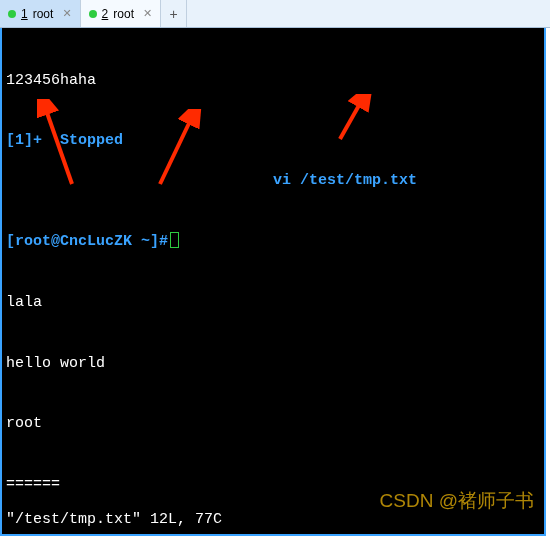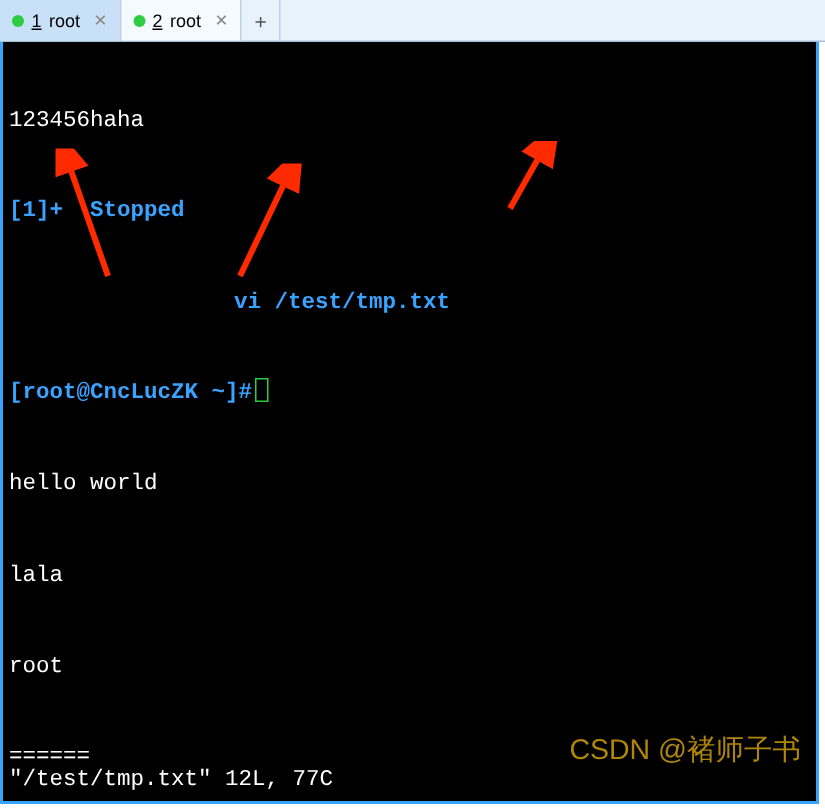--- a/index.html
+++ b/index.html
@@ -66,21 +66,21 @@
       line-height: 1.35;
       white-space: pre;
       position: relative;
       border: 2px solid #3aa3ff;
       border-top: none;
       overflow: hidden;
     }
     .line { display: block; }
     .cyan { color: #3aa3ff; font-weight: bold; }
     .cyan2 { color: #3aa3ff; font-weight: bold; }
-    .row2 { display: flex; flex-direction: column; }
+    .row2 { display: flex; }
     .cursor {
       display: inline-block;
       width: 9px;
       height: 16px;
       border: 1px solid #2ecc40;
       margin-left: 2px;
       vertical-align: middle;
     }
     .prompt-row { display: flex; align-items: flex-start; }
     .stopped-cmd { margin-left: 150px; margin-top: 40px; }
@@ -126,22 +126,22 @@
 <div class="terminal">
   <span class="line">123456haha</span>
   <div class="row2">
     <span class="cyan">[1]+  Stopped</span>
     <span class="cyan stopped-cmd">vi /test/tmp.txt</span>
   </div>
   <div class="prompt-row">
     <span class="cyan2">[root@CncLucZK ~]#</span>
     <span class="cursor"></span>
   </div>
+  <span class="line">lala</span>
   <span class="line">hello world</span>
-  <span class="line">lala</span>
   <span class="line">root</span>
   <span class="line">======</span>
   <span class="line">php</span>
   
   
   
   
   
   
   

